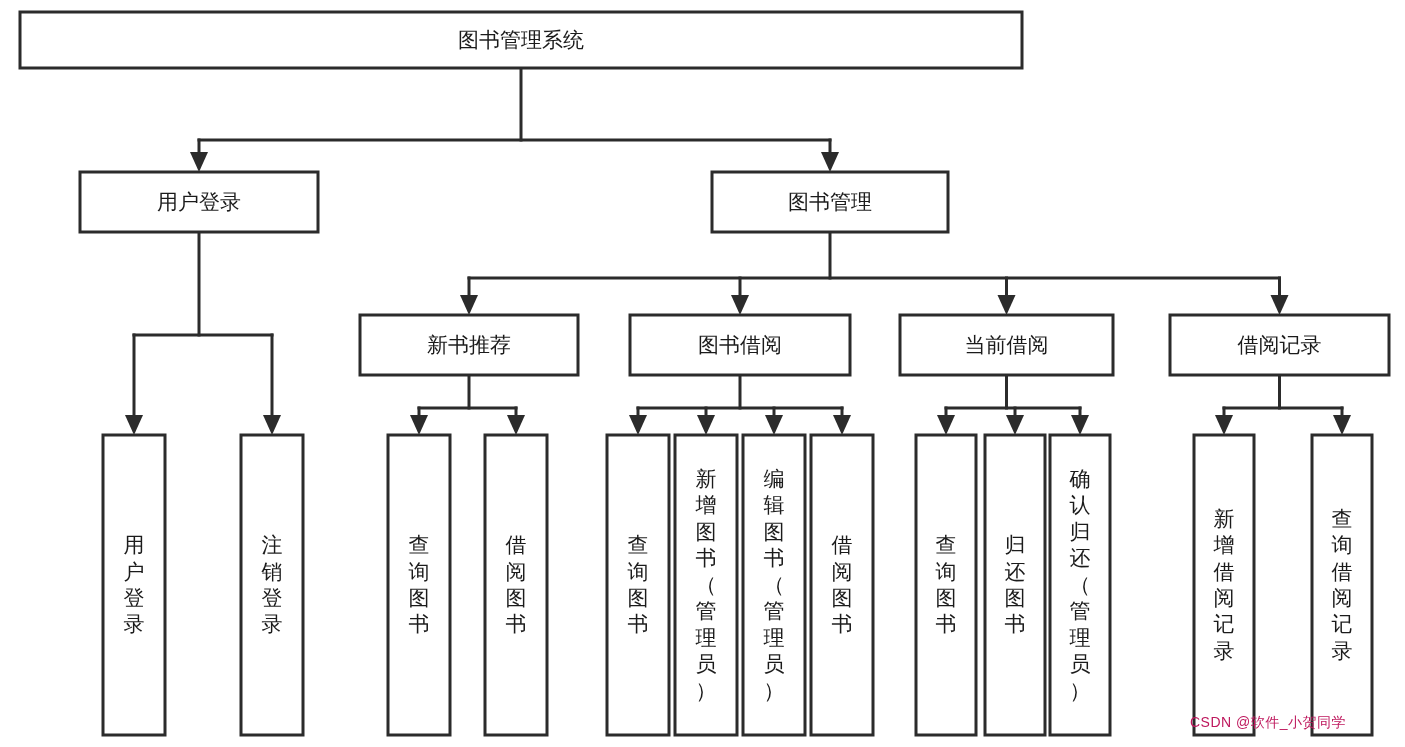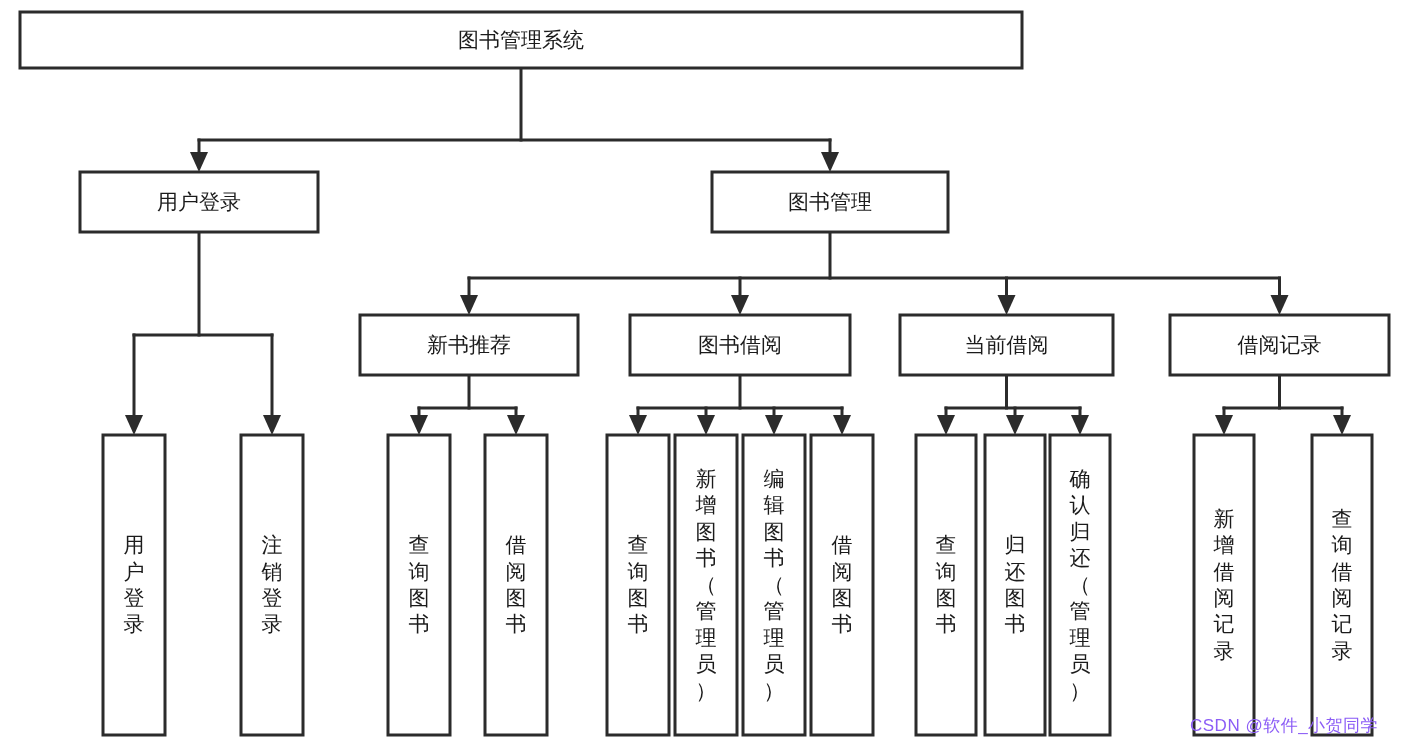--- a/index.html
+++ b/index.html
@@ -53,22 +53,22 @@
     font-size:21px;
     line-height:1.26;
     text-align:center;
     pointer-events:none;
     white-space:nowrap;
   }
   .leaf-label span{display:block;}
   .watermark{
     position:absolute;
     left:1190px;top:714px;
-    color:#8b5cf6;
-    font-size:17px;
+    color:#be185d;
+    font-size:14px;
     font-family:"Liberation Sans","DejaVu Sans",sans-serif;
     letter-spacing:0.5px;
     white-space:nowrap;
   }
 </style>
 </head>
 <body>
 
 <div id="diagram-root">
 

